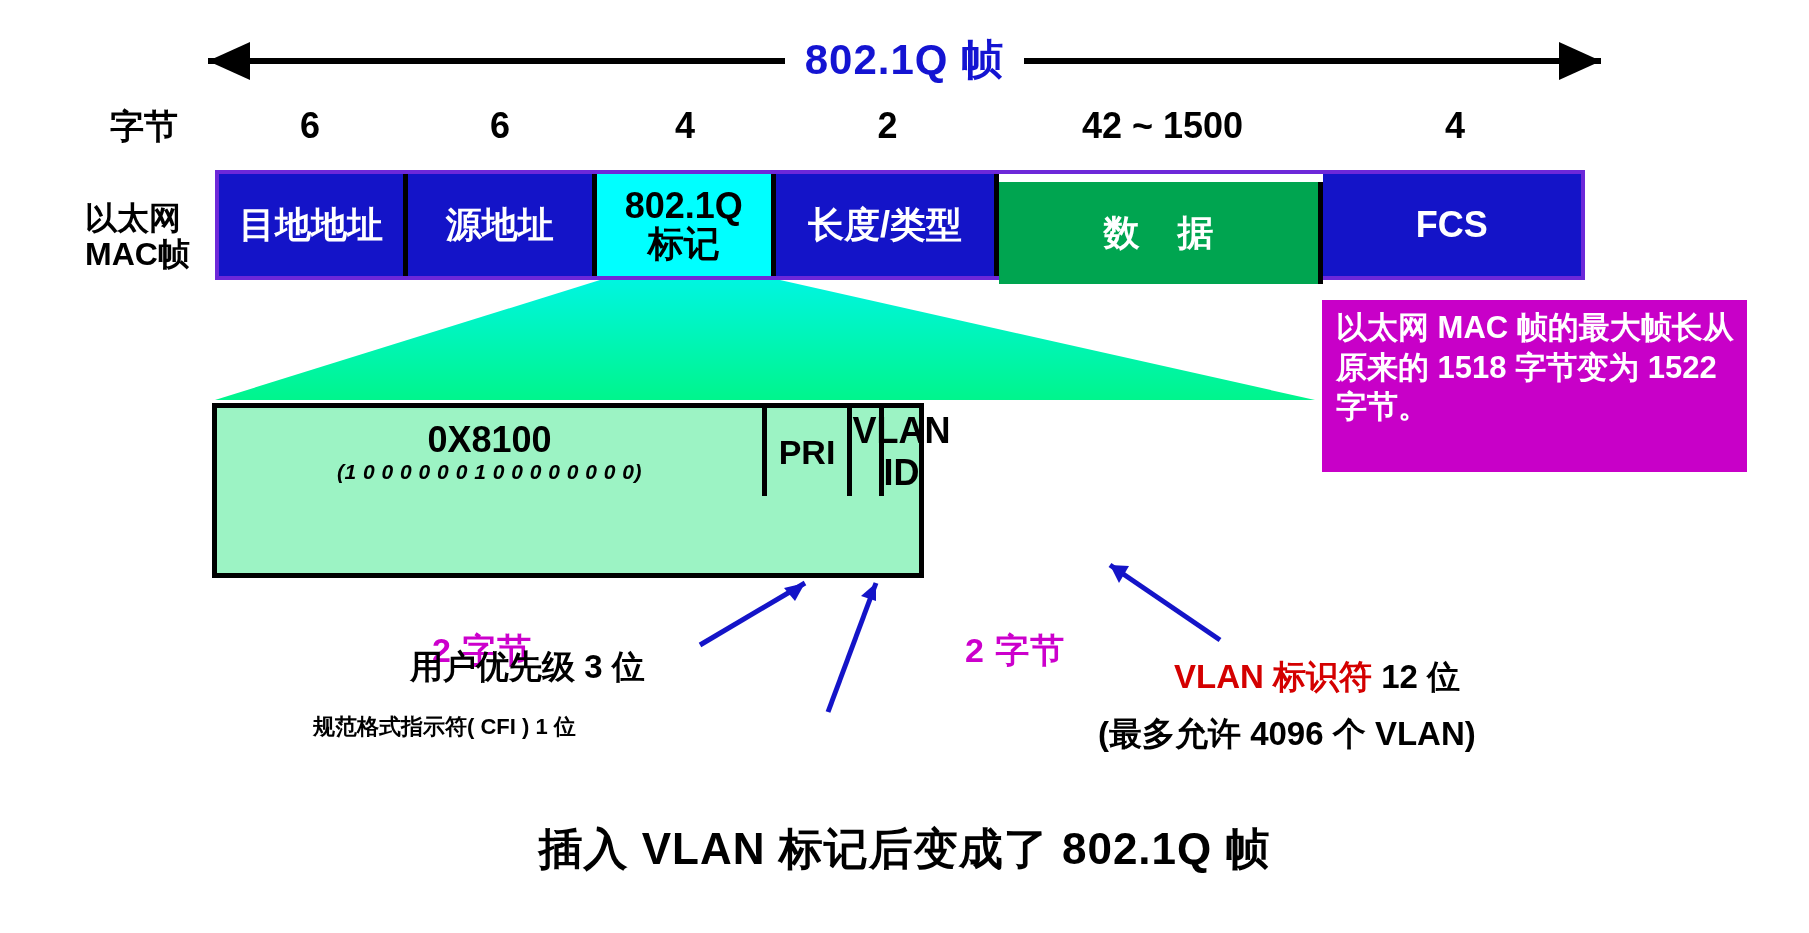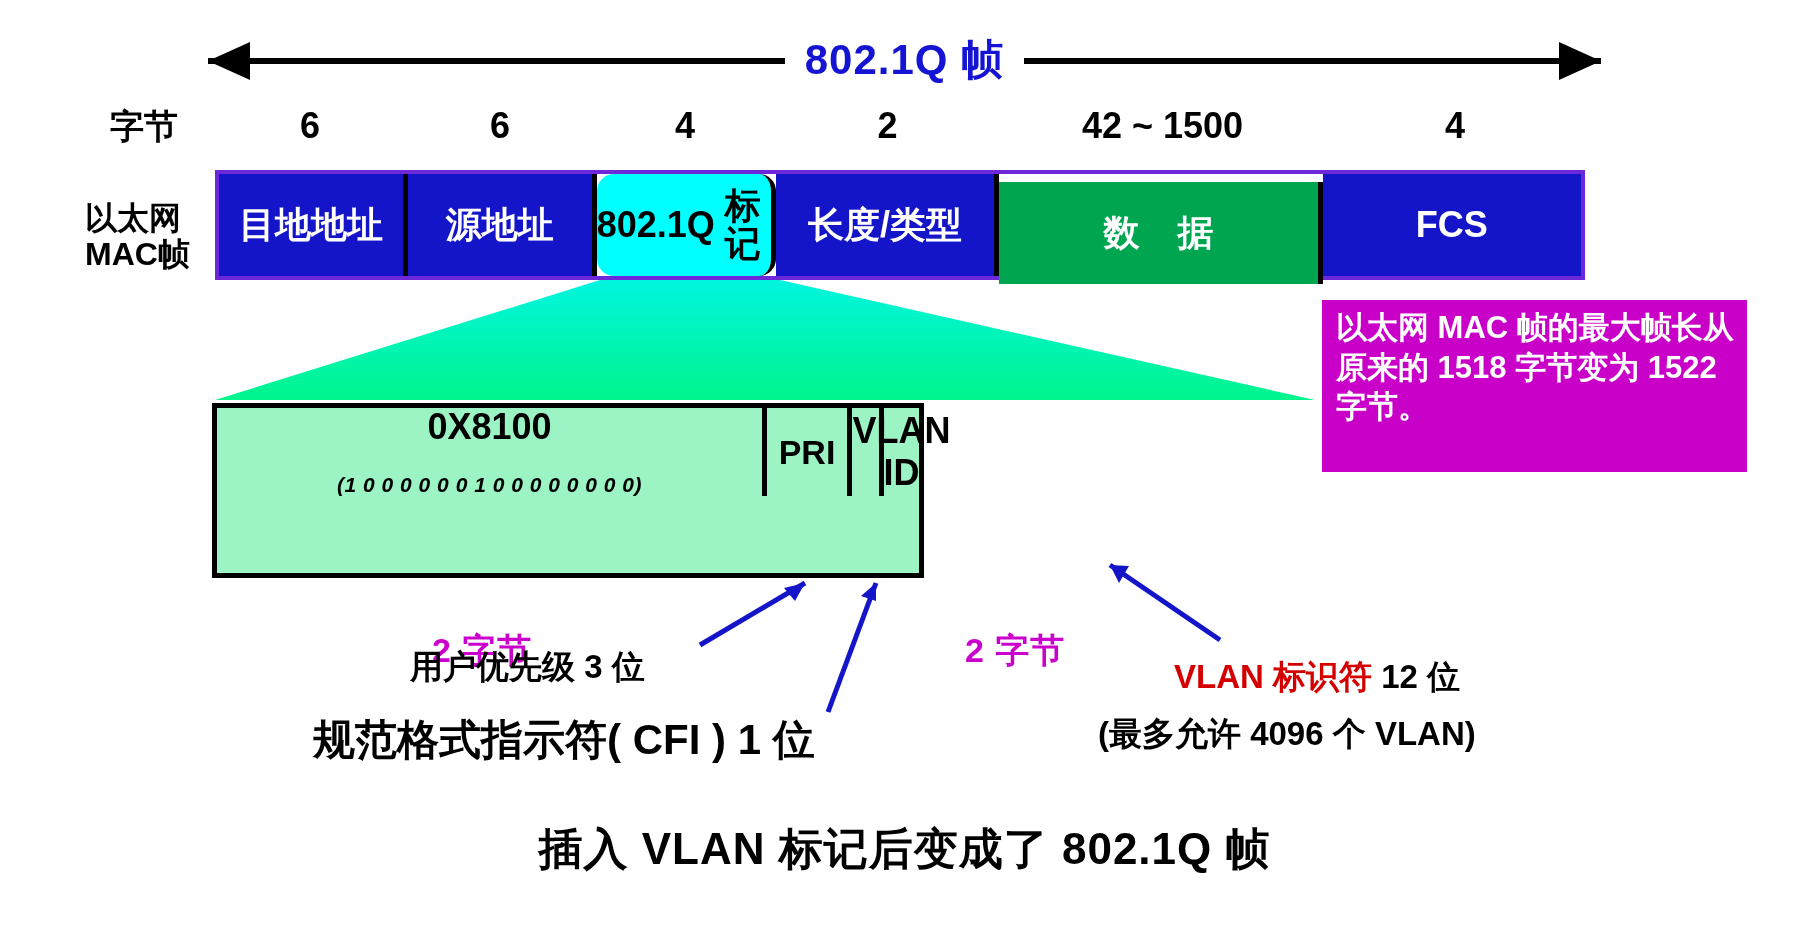--- a/index.html
+++ b/index.html
@@ -68,21 +68,21 @@
 
   
   #note-box{position:absolute;left:1322px;top:300px;width:425px;height:172px;
      background:#c800c8;color:#ffffff;font-size:31px;font-weight:bold;
      line-height:1.28;padding:8px 12px 0 14px;box-sizing:border-box;}
 
   
   #annotations{position:absolute;left:0;top:520px;width:1809px;height:200px;}
   .ann{position:absolute;font-weight:bold;color:#000;}
   #ann-pri{left:410px;top:645px;font-size:33px;}
-  #ann-cfi{left:313px;top:712px;font-size:42px;}
+  #ann-cfi{left:313px;top:712px;font-size:22px;}
   #ann-vlan{left:1174px;top:655px;font-size:33px;}
   #ann-vlan2{left:1098px;top:712px;font-size:33px;}
   .red{color:#d40000;}
 
   
   #caption{position:absolute;left:0;top:820px;width:1809px;
      text-align:center;font-size:44px;font-weight:bold;color:#000;letter-spacing:1px;}
 </style>
 </head>
 <body>
@@ -107,21 +107,21 @@
 </div>
 
 <div id="mac-label">
   <div>以太网</div>
   <div>MAC帧</div>
 </div>
 
 <div id="frame-strip" style="width:1370px;">
   <div class="field f-blue" style="width:190px;">目地地址</div>
   <div class="field f-blue" style="width:190px;">源地址</div>
-  <div class="field f-cyan" style="width:180px;flex-direction:row;border-radius:17px;">
+  <div class="field f-cyan" style="width:180px;flex-direction:column;">
     <div>802.1Q</div>
     <div>标记</div>
   </div>
   <div class="field f-blue" style="width:225px;">长度/类型</div>
   <div class="field f-green" style="width:325px;letter-spacing:14px;padding-left:14px;">数    据</div>
   <div class="field f-blue" style="width:260px;">FCS</div>
 </div>
 
 <div id="funnel">
   <svg width="1809" height="120" viewBox="0 0 1809 120">
@@ -132,21 +132,21 @@
       </linearGradient>
     </defs>
     <polygon points="600,0 780,0 1315,120 215,120" fill="url(#fg)"></polygon>
   </svg>
   <div class="bytes2" style="left:432px;">2 字节</div>
   <div class="bytes2" style="left:965px;">2 字节</div>
 </div>
 
 <div id="detail-table">
   <div class="drow r2">
-    <div class="dcell" style="width:550px;justify-content:space-between;">
+    <div class="dcell" style="width:550px;">
       <span class="t-hex">0X8100</span>
       <span class="t-bin">(1 0 0 0 0 0 0 1  0 0 0 0 0 0 0 0)</span>
     </div>
     <div class="dcell" style="width:85px;">
       <span class="t-pri">PRI</span>
     </div>
     <div class="dcell" style="width:32px;">
       <span class="t-pri"></span>
     </div>
     <div class="dcell" style="width:35px;flex:1;">

